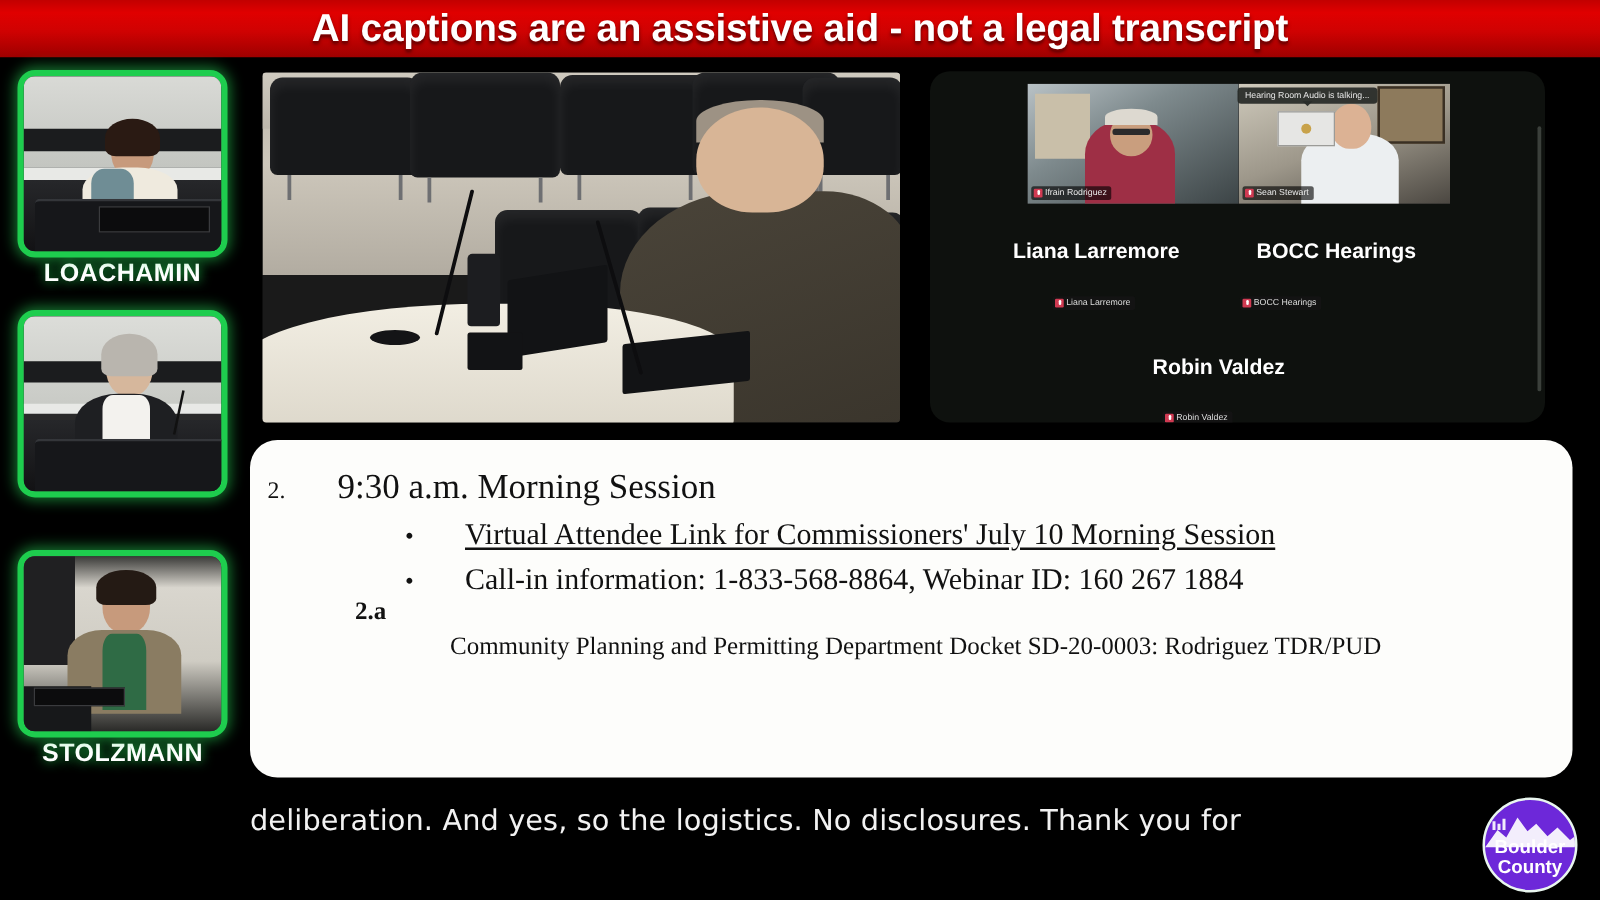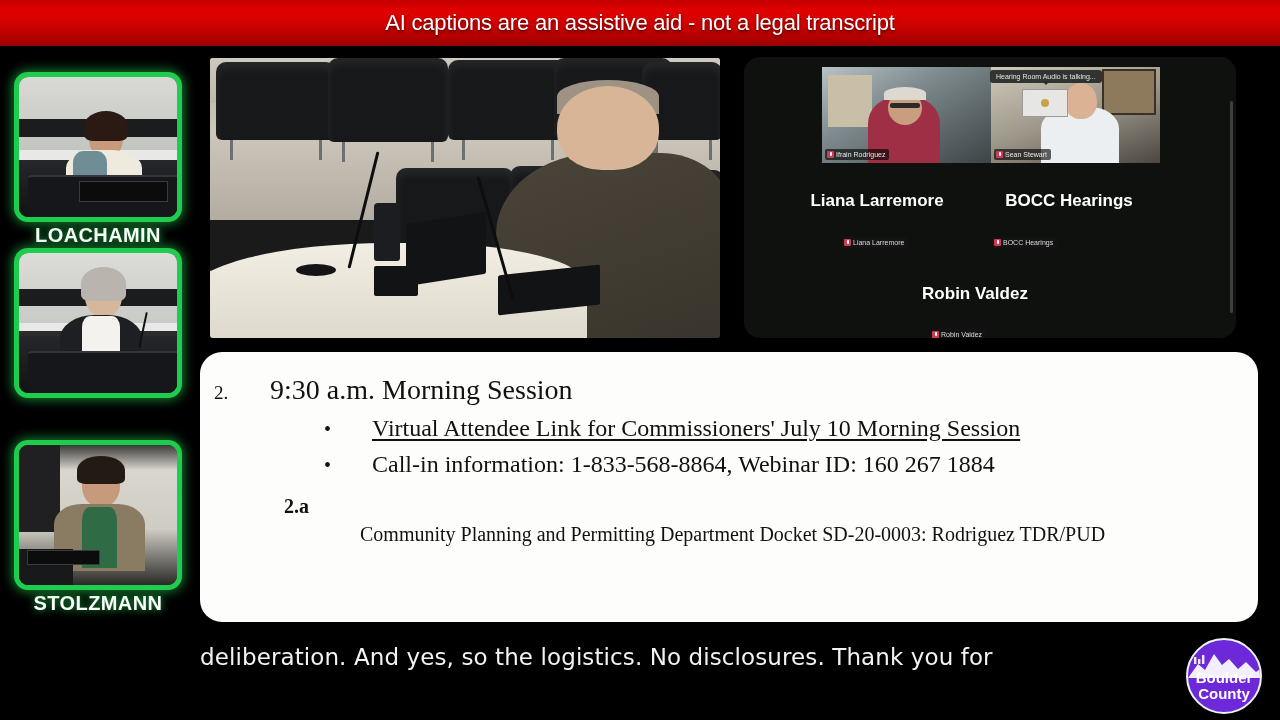--- a/index.html
+++ b/index.html
@@ -9,21 +9,21 @@
   #stage { position:relative; width:1280px; height:720px; background:#000; }
 
   
   .banner {
     position:absolute; left:0; top:0; width:1280px; height:48px;
     background:linear-gradient(180deg,#c20000 0%,#e00000 22%,#cf0202 55%,#9d0000 100%);
     border-bottom:2px solid #000;
     display:flex; align-items:center; justify-content:center;
   }
   .banner-text {
-    color:#fff; font-size:22px; font-weight:normal; letter-spacing:-0.2px;
+    color:#fff; font-size:31px; font-weight:bold; letter-spacing:-0.2px;
     font-family:"Liberation Sans", sans-serif;
     text-shadow:0 1px 0 #7a0000, 0 2px 3px rgba(0,0,0,.55);
     white-space:nowrap;
   }
 
   
   .side-strip { position:absolute; left:0; top:52px; width:196px; height:578px; }
   .cam-cell { position:absolute; left:14px; width:168px; }
   .cam-frame {
     position:relative; width:168px; height:150px; border:5px solid #1ecd4e;
@@ -129,21 +129,21 @@
     background:#fdfdfb; border-radius:22px; padding:22px 16px 10px 14px;
     font-family:"Liberation Serif", serif; color:#111;
   }
   .doc-row { display:flex; align-items:baseline; }
   .doc-num { width:56px; flex:none; font-size:19px; }
   .doc-h { font-size:28px; }
   .bullet-row { display:flex; align-items:baseline; margin-top:9px; padding-left:110px; }
   .bullet-dot { width:48px; flex:none; font-size:20px; line-height:1; }
   .bullet-txt { font-size:24px; text-decoration:underline; text-underline-offset:3px; }
   .bullet-txt.plain { text-decoration:none; }
-  .row-2a { display:flex; align-items:baseline; margin-top:17px; padding-left:70px; }
+  .row-2a { display:flex; align-items:baseline; padding-left:70px; }
   .lbl-2a { width:76px; flex:none; font-size:20px; font-weight:bold; }
   .txt-2a { font-size:20px; font-weight:bold; text-decoration:underline; text-underline-offset:3px; line-height:1.38; }
   .sub-2a { margin-top:5px; padding-left:146px; font-size:20px; }
 
   
   .captions {
     position:absolute; left:200px; top:640px; width:880px;
     color:#f2f2f2; font-size:23px; line-height:1.55;
     font-family:"DejaVu Sans", sans-serif; letter-spacing:.1px;
   }
@@ -163,21 +163,21 @@
 <body>
 
 <div id="stage">
 
   <div class="banner">
     <div class="banner-text">AI captions are an assistive aid - not a legal transcript</div>
   </div>
 
   <div class="side-strip">
 
-    <div class="cam-cell" style="top:20px;">
+    <div class="cam-cell" style="top:4px;">
       <div class="cam-frame">
         <div class="scene">
           <div class="sc-wall"></div>
             <div class="sc-band"></div>
             <div class="sc-band2"></div>
           <div class="sc-lower"></div>
           <div class="sc-head" style="left:44%;top:28%;width:22%;height:30%;background:#c79a7c;"></div>
           <div class="sc-head" style="left:41%;top:24%;width:28%;height:22%;background:#2a1a13;border-radius:50% 50% 20% 20%;"></div>
           <div class="sc-body" style="left:30%;top:52%;width:48%;height:30%;background:#efeade;"></div>
           <div class="sc-body" style="left:34%;top:53%;width:22%;height:28%;background:#6f8d95;border-radius:30% 30% 0 0;"></div>

